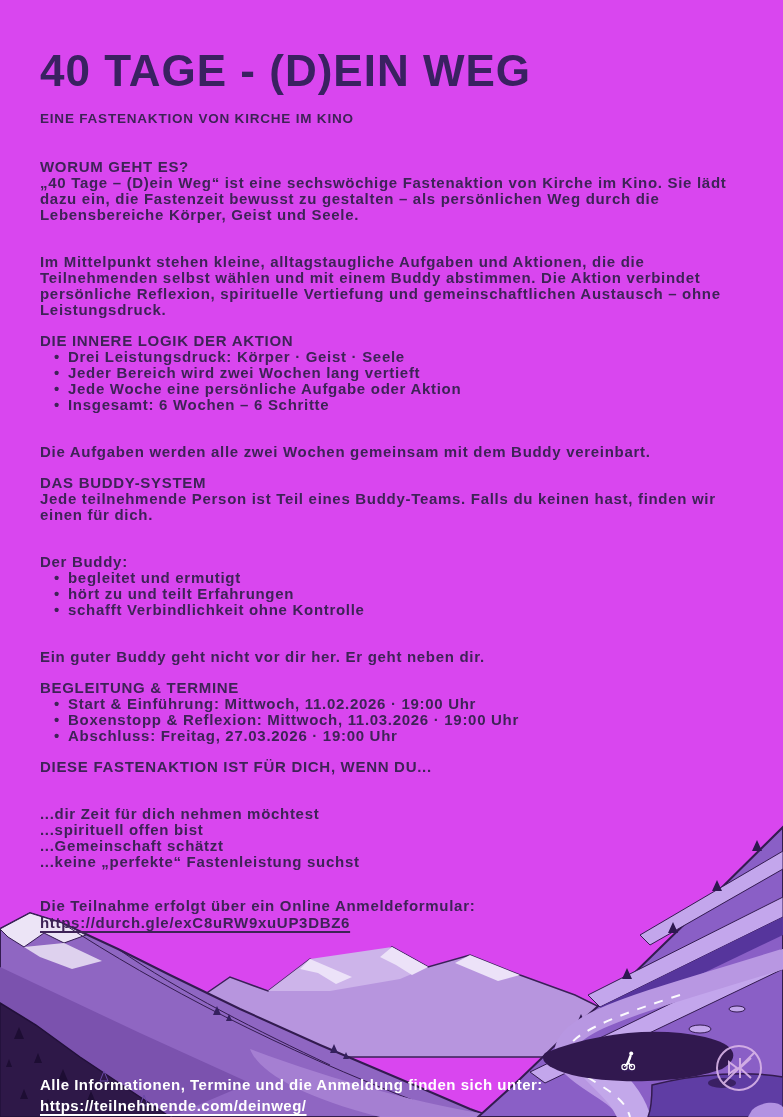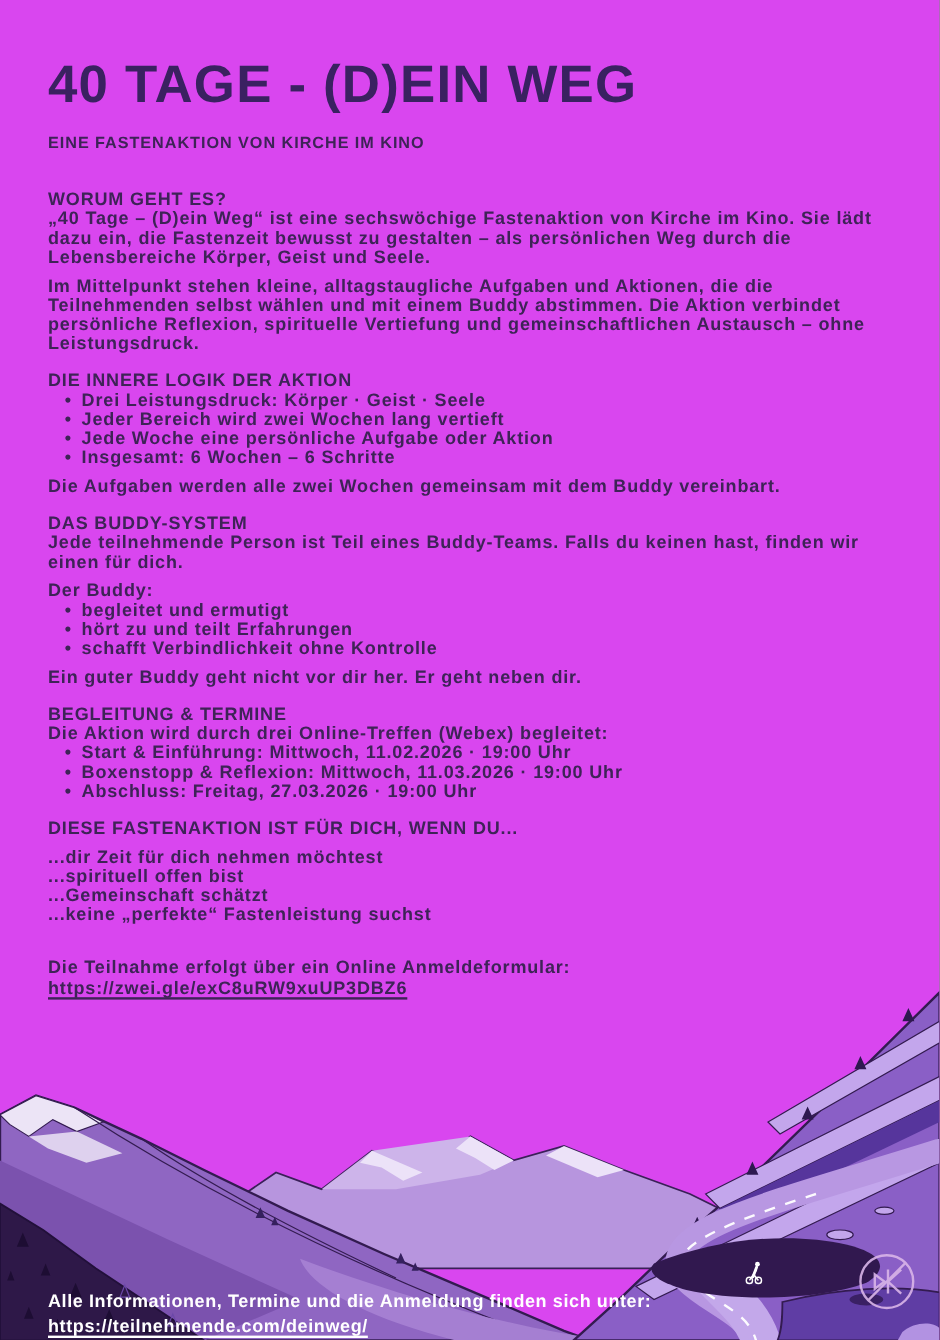--- a/index.html
+++ b/index.html
@@ -19,21 +19,21 @@
     font-size:44px;font-weight:bold;letter-spacing:1px;
     color:#3a2161;line-height:1.05;margin:0;
   }
   .subtitle{
     margin-top:17px;font-size:13.5px;font-weight:bold;letter-spacing:.8px;
   }
   .section{margin-top:15px;}
   .section.first{margin-top:33px;}
   .h{font-size:15px;font-weight:bold;letter-spacing:.7px;line-height:16px;}
   .p{font-size:15px;font-weight:bold;letter-spacing:.7px;line-height:16px;margin-top:0;}
-  .gap{margin-top:8px;}
+  .gap{margin-top:31px;}
   ul.bullets{list-style:none;margin:0;padding:0 0 0 14px;}
   ul.bullets li{
     font-size:15px;font-weight:bold;letter-spacing:.7px;line-height:16px;
     position:relative;padding-left:14px;
   }
   ul.bullets li::before{
     content:"•";position:absolute;left:0;top:0;
   }
   .plain-list div{font-size:15px;font-weight:bold;letter-spacing:.7px;line-height:16px;}
   .signup{margin-top:28px;}
@@ -88,41 +88,40 @@
       <ul class="bullets">
         <li>begleitet und ermutigt</li>
         <li>hört zu und teilt Erfahrungen</li>
         <li>schafft Verbindlichkeit ohne Kontrolle</li>
       </ul>
       <div class="p gap">Ein guter Buddy geht nicht vor dir her. Er geht neben dir.</div>
     </div>
 
     <div class="section">
       <div class="h">BEGLEITUNG &amp; TERMINE</div>
-      <div class="p">Die Aktion wird durch drei Online-Treffen (Webex) begleitet:</div>
       <ul class="bullets">
         <li>Start &amp; Einführung: Mittwoch, 11.02.2026 · 19:00 Uhr</li>
         <li>Boxenstopp &amp; Reflexion: Mittwoch, 11.03.2026 · 19:00 Uhr</li>
         <li>Abschluss: Freitag, 27.03.2026 · 19:00 Uhr</li>
       </ul>
     </div>
 
     <div class="section">
       <div class="h">DIESE FASTENAKTION IST FÜR DICH, WENN DU...</div>
       <div class="plain-list gap">
         <div>...dir Zeit für dich nehmen möchtest</div>
         <div>...spirituell offen bist</div>
         <div>...Gemeinschaft schätzt</div>
         <div>...keine „perfekte“ Fastenleistung suchst</div>
       </div>
     </div>
 
     <div class="signup">
       <div class="p">Die Teilnahme erfolgt über ein Online Anmeldeformular:</div>
-      <a class="link" href="#">https://zwei.gle/exC8uRW9xuUP3DBZ6</a>
+      <a class="link" href="#">https://durch.gle/exC8uRW9xuUP3DBZ6</a>
     </div>
   </div>
 
   <svg class="landscape" viewBox="0 0 783 300" aria-hidden="true">
 
     <g>
       <path d="M150,215 L230,160 L268,174 L310,142 L352,160 L392,130 L428,150 L470,138 L520,158 L575,178 L640,210 L660,240 L140,240 Z" fill="#b795de" stroke="#3a2058" stroke-width="1.5"></path>
       <path d="M268,174 L310,142 L392,130 L428,150 L400,162 L330,174 Z" fill="#cdb4ea"></path>
       <path d="M300,152 L310,142 L352,160 L336,167 L318,156 Z" fill="#ece2f8"></path>
       <path d="M380,140 L392,130 L428,150 L412,158 L396,148 Z" fill="#ece2f8"></path>

